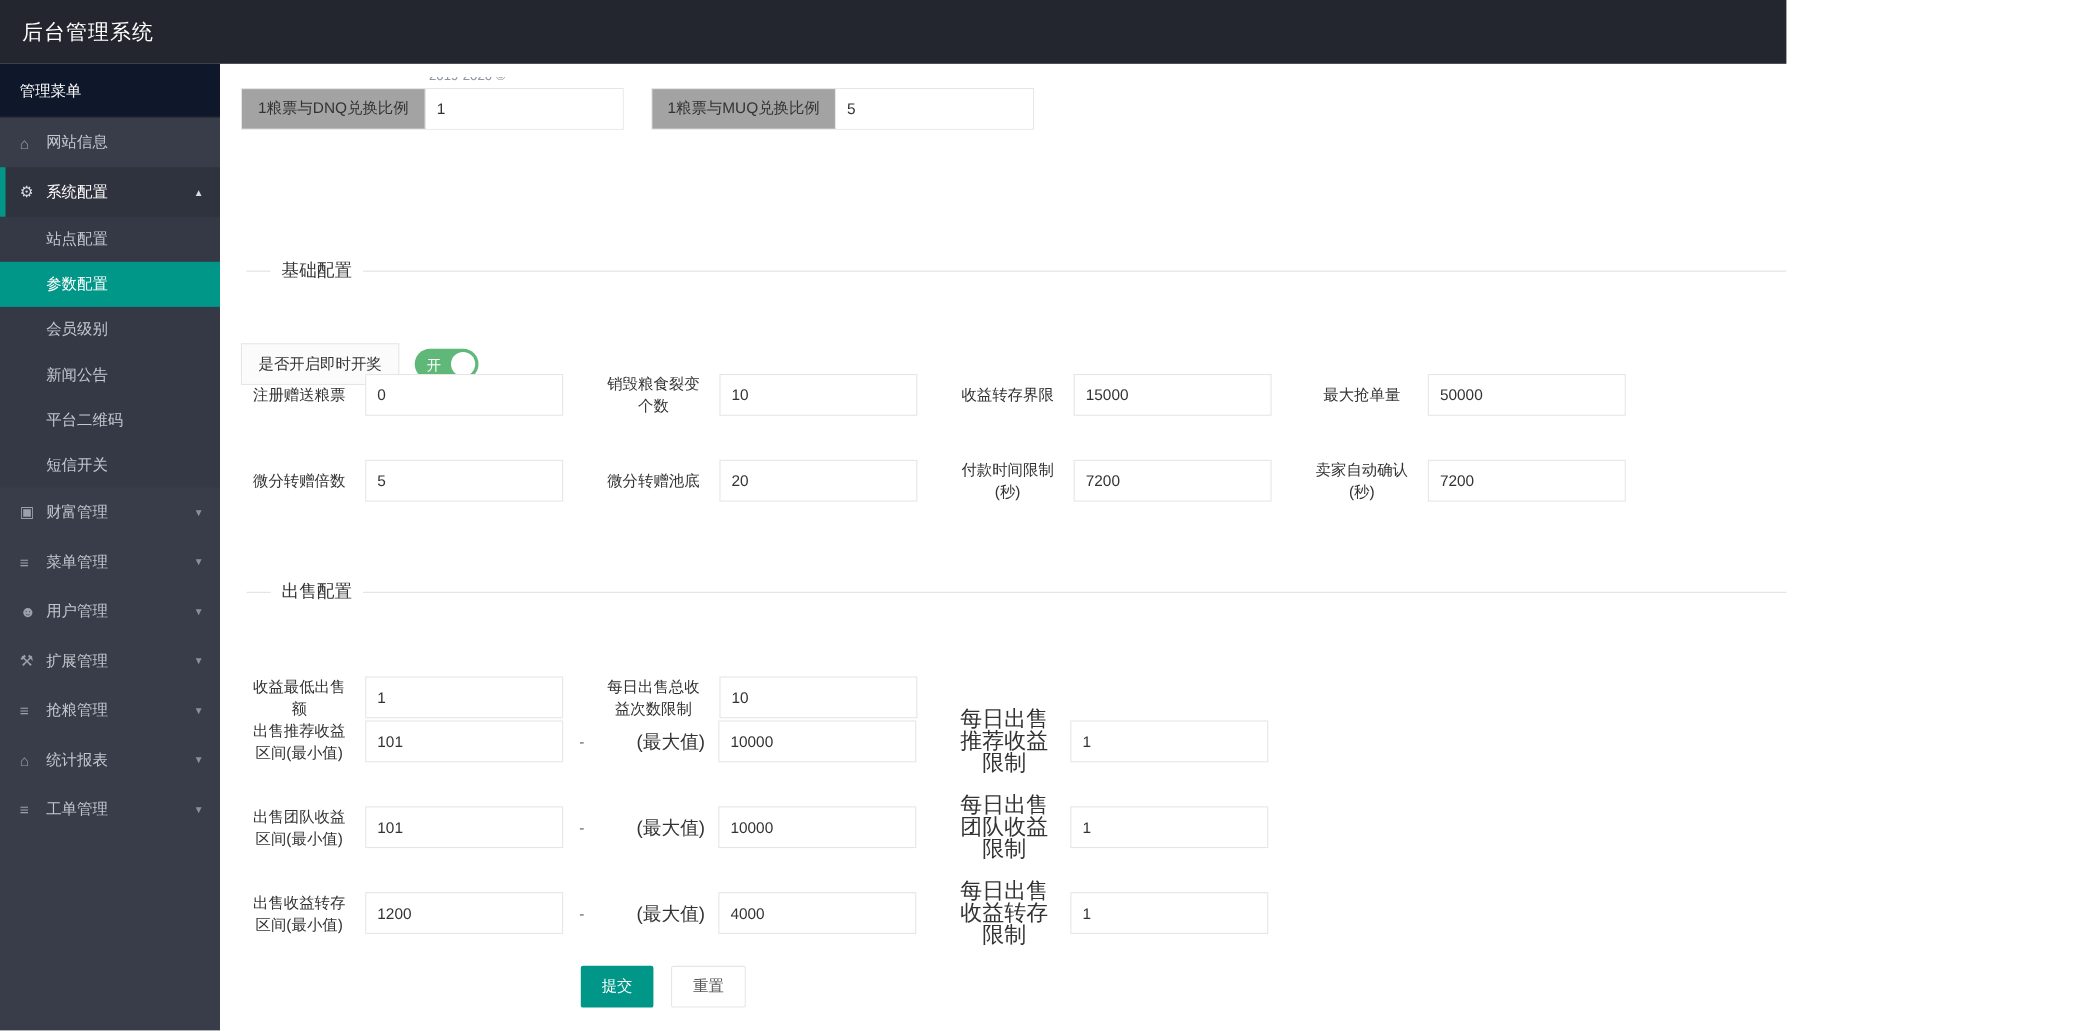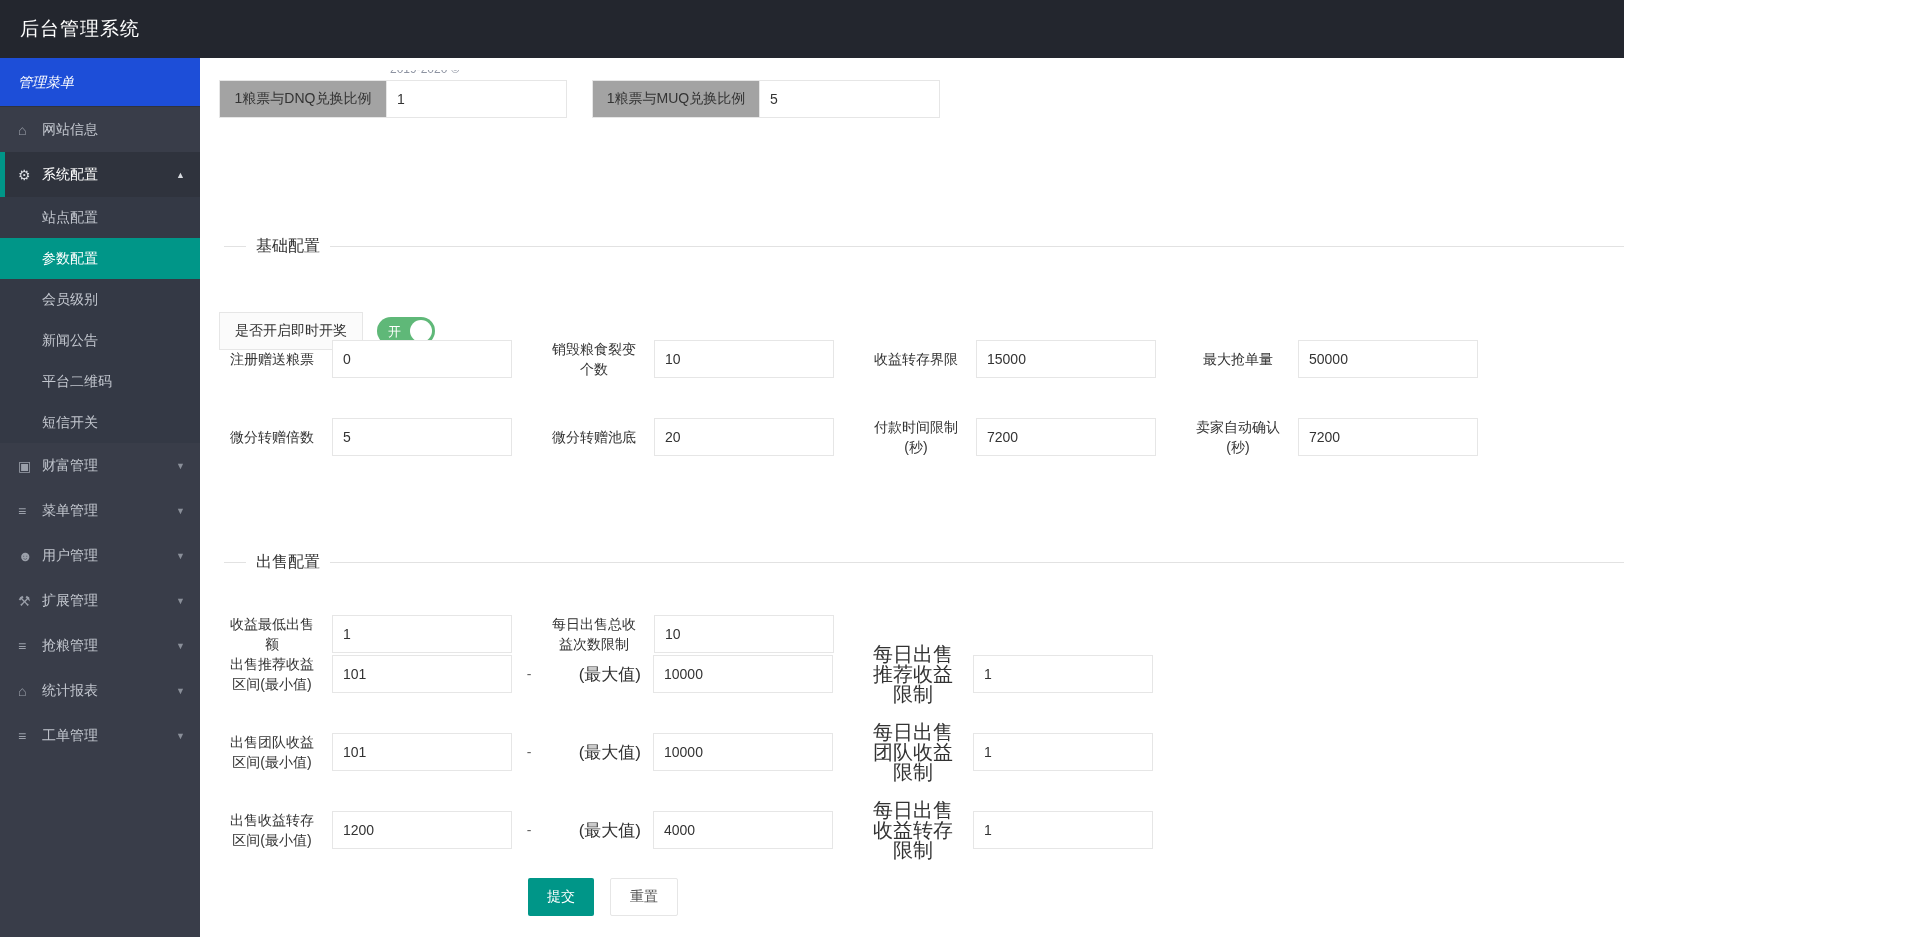--- a/index.html
+++ b/index.html
@@ -12,21 +12,21 @@
             display:flex; align-items:center; }
   .navbar .brand { color:#ffffff; font-size:19px; letter-spacing:1px; padding-left:20px; }
   .navbar .nav-right { margin-left:auto; display:flex; align-items:center; gap:46px; padding-right:44px; }
   .nav-link { color:#c2c6ce; font-size:14px; cursor:pointer; }
   .nav-user { color:#c2c6ce; font-size:14px; cursor:pointer; display:flex; align-items:center; gap:7px; }
   .caret { font-size:9px; color:#c2c6ce; }
 
   
   .sidebar { position:absolute; left:0; top:58px; width:200px; height:879px; background:#393D49; z-index:10; }
   .side-header { height:49px; line-height:49px; padding-left:18px; color:#ffffff; font-size:14px;
-                 background:#1d4ed8; border-bottom:1px solid #2f333d;font-style:italic; }
+                 background:#0f172a; border-bottom:1px solid #2f333d; }
   .side-item { position:relative; height:45px; display:flex; align-items:center; padding-left:18px;
                color:#c3c7cf; font-size:14px; cursor:pointer; }
   .side-item .ico { width:24px; font-size:14px; color:#9ba0aa; display:inline-block; }
   .side-item .chev { position:absolute; right:15px; font-size:9px; color:#8a8f99; }
   .side-item.expanded { background:#2F333D; border-left:5px solid #009688; padding-left:13px; color:#ffffff; }
   .side-item.expanded .ico { color:#d8dbe0; }
   .side-item.expanded .chev { color:#d8dbe0; }
   .submenu { background:#343945; }
   .side-sub { height:41px; display:flex; align-items:center; padding-left:42px; color:#c3c7cf;
               font-size:14px; cursor:pointer; }
@@ -219,21 +219,21 @@
       <div class="cell">
         <div class="f-label">付款时间限制(秒)</div>
         <input class="f-input" value="7200" style="">
       </div>
       <div class="cell">
         <div class="f-label">卖家自动确认(秒)</div>
         <input class="f-input" value="7200" style="">
       </div>
     </div>
 
-    <div class="section-head" style="top:494px;justify-content:center;">
+    <div class="section-head" style="top:470px;justify-content:center;">
       <span class="dash"></span>
       <span class="title">出售配置</span>
       <span class="rule"></span>
     </div>
 
     <div class="field-row" style="top:510px;margin-top:46px;">
       <div class="cell">
         <div class="f-label">收益最低出售额</div>
         <input class="f-input" value="1" style="">
       </div>

